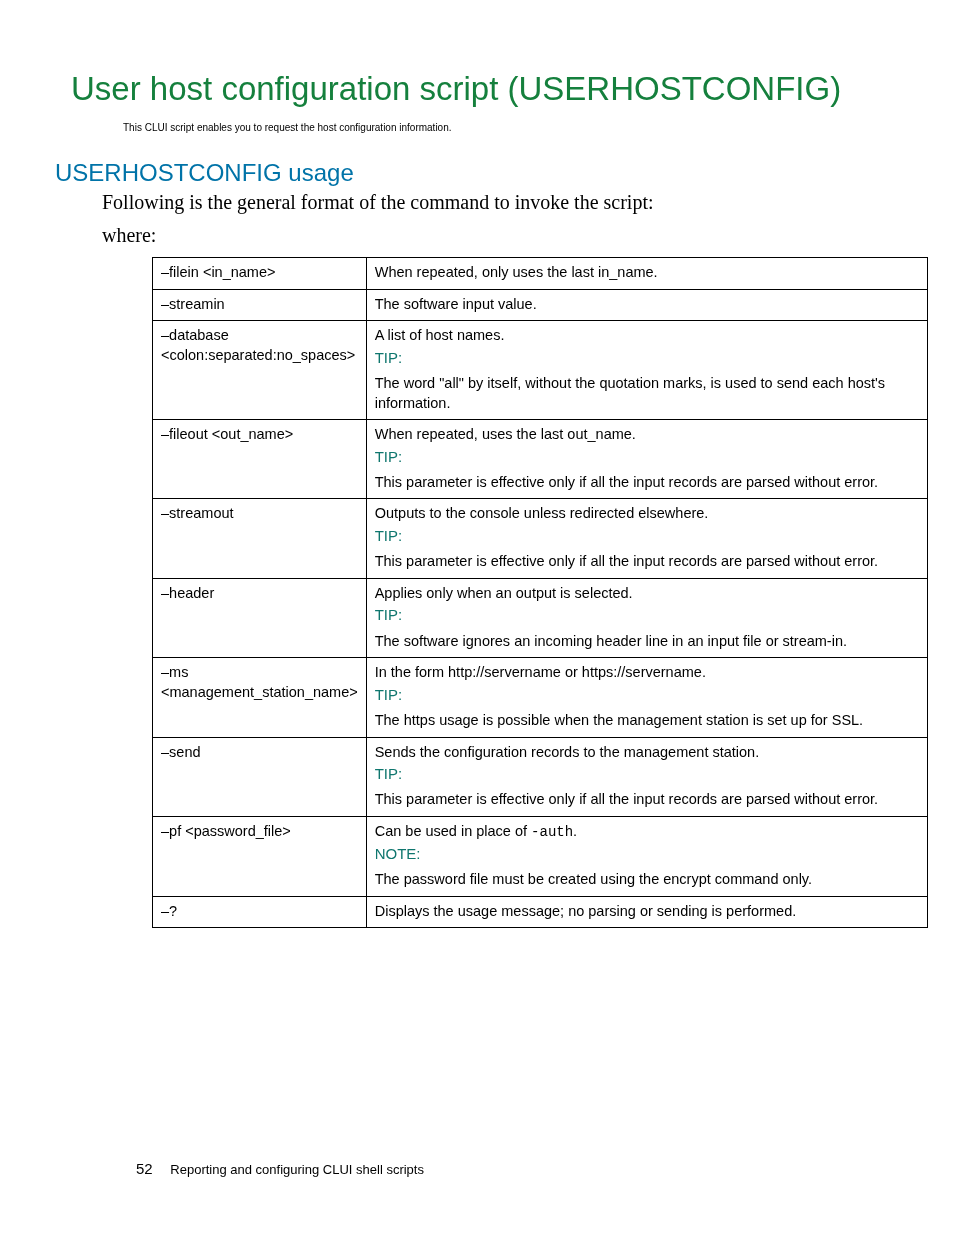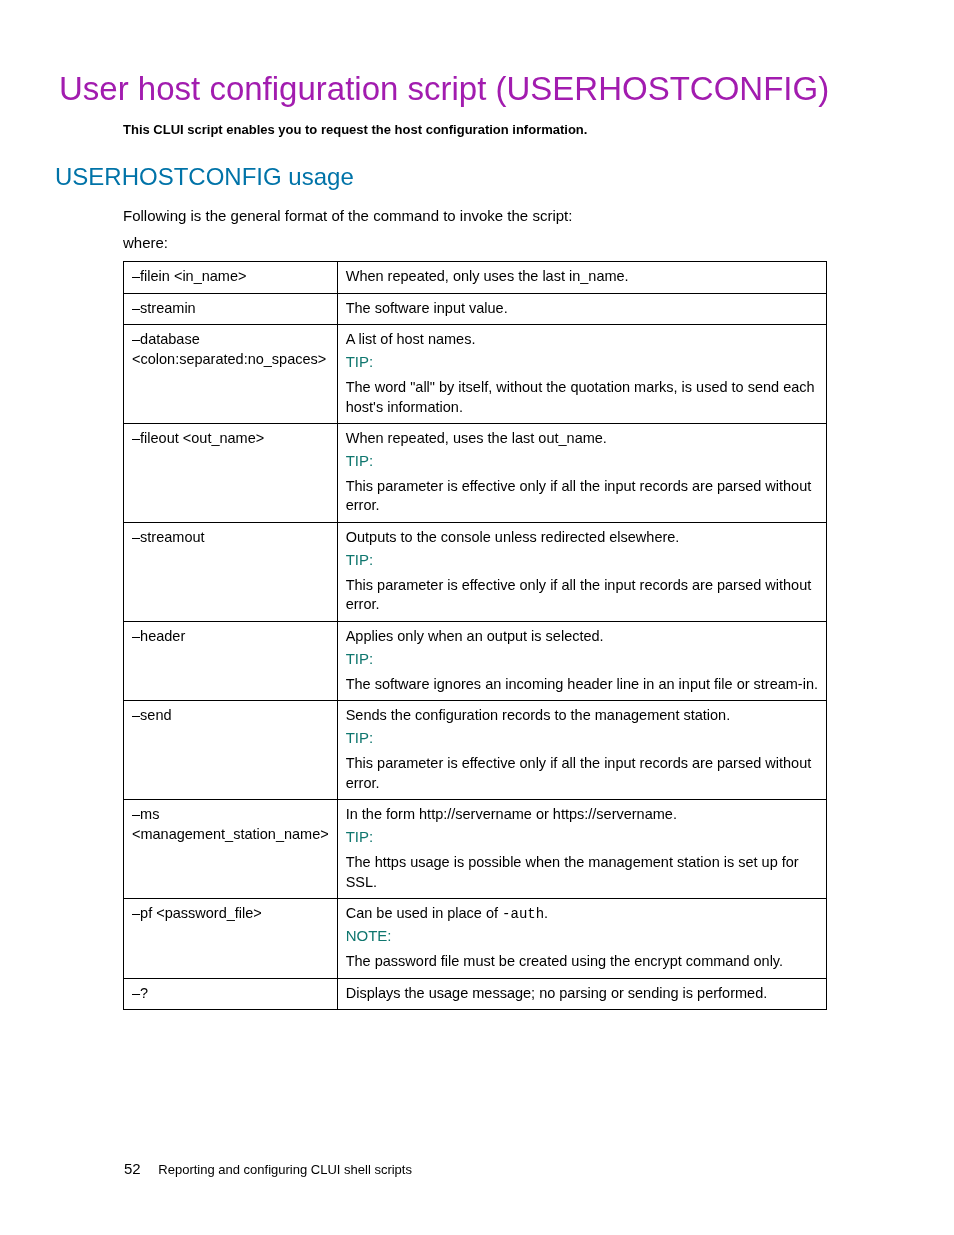--- a/index.html
+++ b/index.html
@@ -15,54 +15,54 @@
     padding: 70px 55px 40px 55px;
     box-sizing: border-box;
     min-height: 1235px;
     position: relative;
   }
   h1 {
     font-family: "Arial Narrow", Arial, sans-serif;
     font-weight: 300;
     font-stretch: condensed;
     font-size: 33px;
-    color: #a21caf;
-    margin: 0 0 14px 4px;
+    color: #15803d;
+    margin: 0 0 14px 16px;
     letter-spacing: 0px;
   }
   .intro {
     margin-left: 68px;
-    font-size: 13px;
+    font-size: 10px;
     margin-bottom: 26px;
-    font-weight: bold;
   }
   h2 {
     font-family: "Arial Narrow", Arial, sans-serif;
     font-weight: 300;
     font-stretch: condensed;
     font-size: 24px;
     color: #0073a8;
-    margin: 0 0 16px 0;
+    margin: 0 0 4px 0;
   }
   .body-text {
-    margin-left: 68px;
-    font-size: 15px;
+    margin-left: 47px;
+    font-size: 20px;
     margin-bottom: 10px;
+    font-family: Liberation Serif, serif;
   }
   pre.code {
     margin: 8px 0 8px 68px;
     font-family: "Courier New", monospace;
     font-size: 14.5px;
     line-height: 1.35;
     white-space: pre;
   }
   table.params {
-    margin-left: 68px;
+    margin-left: 97px;
     border-collapse: collapse;
-    width: 704px;
+    width: 776px;
     font-size: 14.5px;
   }
   table.params td {
     border: 1px solid #000;
     padding: 5px 8px 6px 8px;
     vertical-align: top;
     line-height: 1.35;
   }
   table.params td.opt {
     width: 165px;
@@ -77,21 +77,21 @@
     margin-bottom: 6px;
     font-size: 15px;
   }
   .mono {
     font-family: Liberation Mono, monospace;
     font-size: 14px;
   }
   .footer {
     position: absolute;
     bottom: 58px;
-    left: 124px;
+    left: 136px;
     font-size: 13px;
   }
   .footer .pn {
     font-size: 15px;
     margin-right: 14px;
   }
 </style>
 </head>
 <body>
 
@@ -123,26 +123,26 @@
         </tr>
         <tr>
           <td class="opt">–streamout</td>
           <td><span>Outputs to the console unless redirected elsewhere.</span><span class="tip-label">TIP:</span><span>This parameter is effective only if all the input records are parsed without error.</span></td>
         </tr>
         <tr>
           <td class="opt">–header</td>
           <td><span>Applies only when an output is selected.</span><span class="tip-label">TIP:</span><span>The software ignores an incoming header line in an input file or stream-in.</span></td>
         </tr>
         <tr>
+          <td class="opt">–ms &lt;management_station_name&gt;</td>
+          <td><span>In the form http://servername or https://servername.</span><span class="tip-label">TIP:</span><span>The https usage is possible when the management station is set up for SSL.</span></td>
+        </tr>
+        <tr>
           <td class="opt">–send</td>
           <td><span>Sends the configuration records to the management station.</span><span class="tip-label">TIP:</span><span>This parameter is effective only if all the input records are parsed without error.</span></td>
-        </tr>
-        <tr>
-          <td class="opt">–ms &lt;management_station_name&gt;</td>
-          <td><span>In the form http://servername or https://servername.</span><span class="tip-label">TIP:</span><span>The https usage is possible when the management station is set up for SSL.</span></td>
         </tr>
         <tr>
           <td class="opt">–pf &lt;password_file&gt;</td>
           <td><span>Can be used in place of </span><span class="mono">-auth</span><span>.</span><span class="tip-label">NOTE:</span><span>The password file must be created using the encrypt command only.</span></td>
         </tr>
         <tr>
           <td class="opt">–?</td>
           <td><span>Displays the usage message; no parsing or sending is performed.</span></td>
         </tr>
       </tbody>

